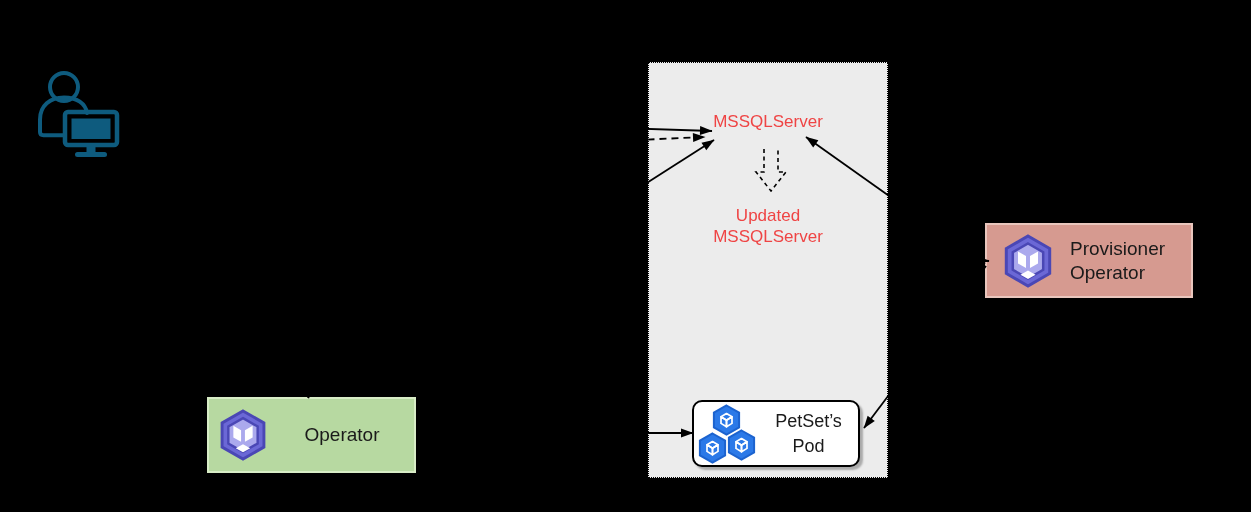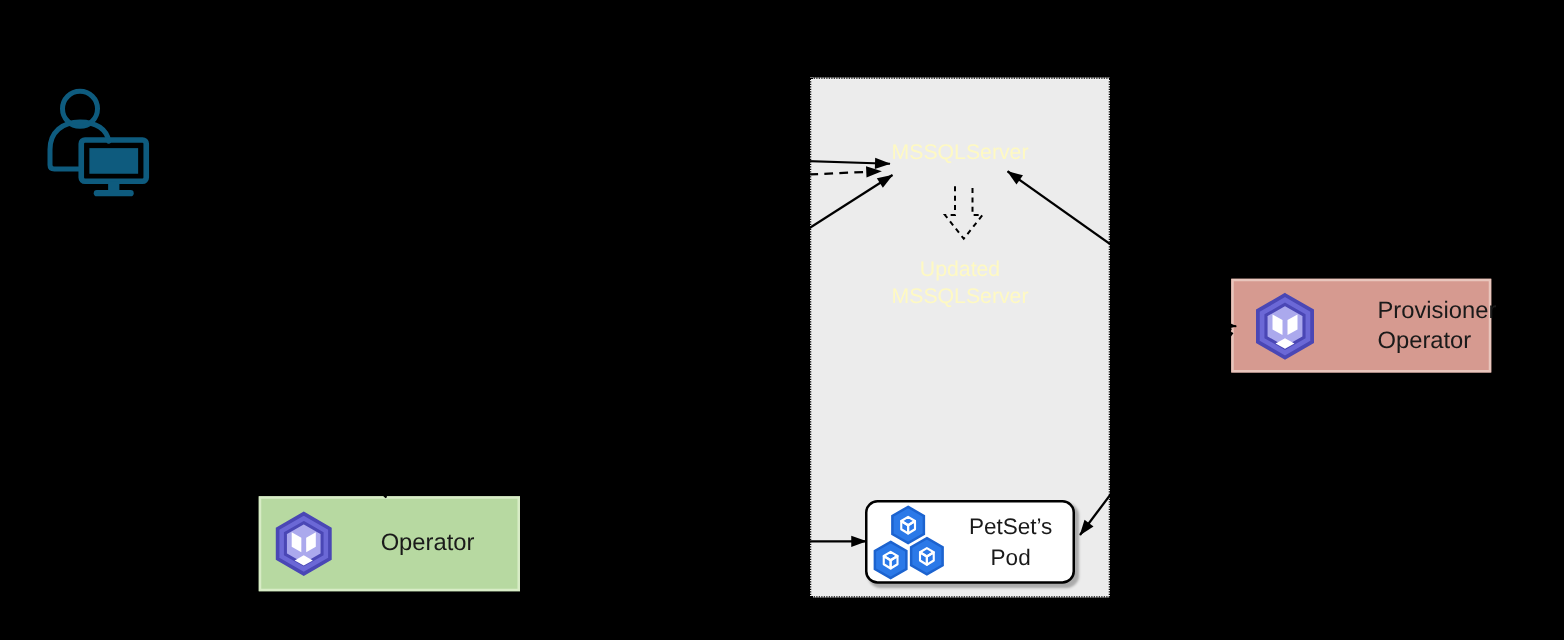--- a/index.html
+++ b/index.html
@@ -11,21 +11,21 @@
   }
   .abs{position:absolute;}
 
   
   .panel{
     left:648px;top:62px;width:240px;height:416px;box-sizing:border-box;
     background:var(--panel,#ececec);
     border:1px dotted #000;
     z-index:1;
   }
-  .panel-label{left:648px;width:240px;text-align:center;font-size:17px;line-height:21px;color:#fef9c3;z-index:2;}
+  .panel-label{left:648px;width:240px;text-align:center;font-size:17px;line-height:21px;color:#ef4444;z-index:2;}
   .lbl-mssql{top:111px;}
   .lbl-updated{top:205px;text-align:center;}
 
   
   .petset{
     left:692px;top:400px;width:168px;height:67px;box-sizing:border-box;
     background:#fff;border:2px solid #000;border-radius:10px;
     box-shadow:3px 3px 2px rgba(0,0,0,.28);
     display:flex;align-items:center;z-index:3;
   }
@@ -36,21 +36,21 @@
   .opnode{
     box-sizing:border-box;display:flex;align-items:center;z-index:3;
   }
   .ops{
     left:207px;top:397px;width:209px;height:76px;
     background:var(--green,#b7d9a1);border:2px solid var(--green-border,#d8ecc6);
   }
   .ops .node-text{flex:1;text-align:center;font-size:19px;line-height:24px;}
   .prov{
     left:985px;top:223px;width:208px;height:75px;
-    background:var(--pink,#d69a90);border:2px solid var(--pink-border,#e9c6bd);gap:32px;
+    background:var(--pink,#d69a90);border:2px solid var(--pink-border,#e9c6bd);
   }
   .prov .node-text{margin-left:14px;text-align:left;font-size:19px;line-height:24px;}
   .opnode .op-icon{flex:0 0 auto;margin-left:7px;}
   .prov .op-icon{margin-left:13px;}
 
   
   .overlay{left:0;top:0;z-index:60;pointer-events:none;}
   .edge{stroke:#000;stroke-width:1.8;fill:none;}
   .edge-dashed{stroke-dasharray:7 5;}
   .hollow-arrow{stroke:#000;stroke-width:1.6;fill:none;stroke-dasharray:4 3.5;}

